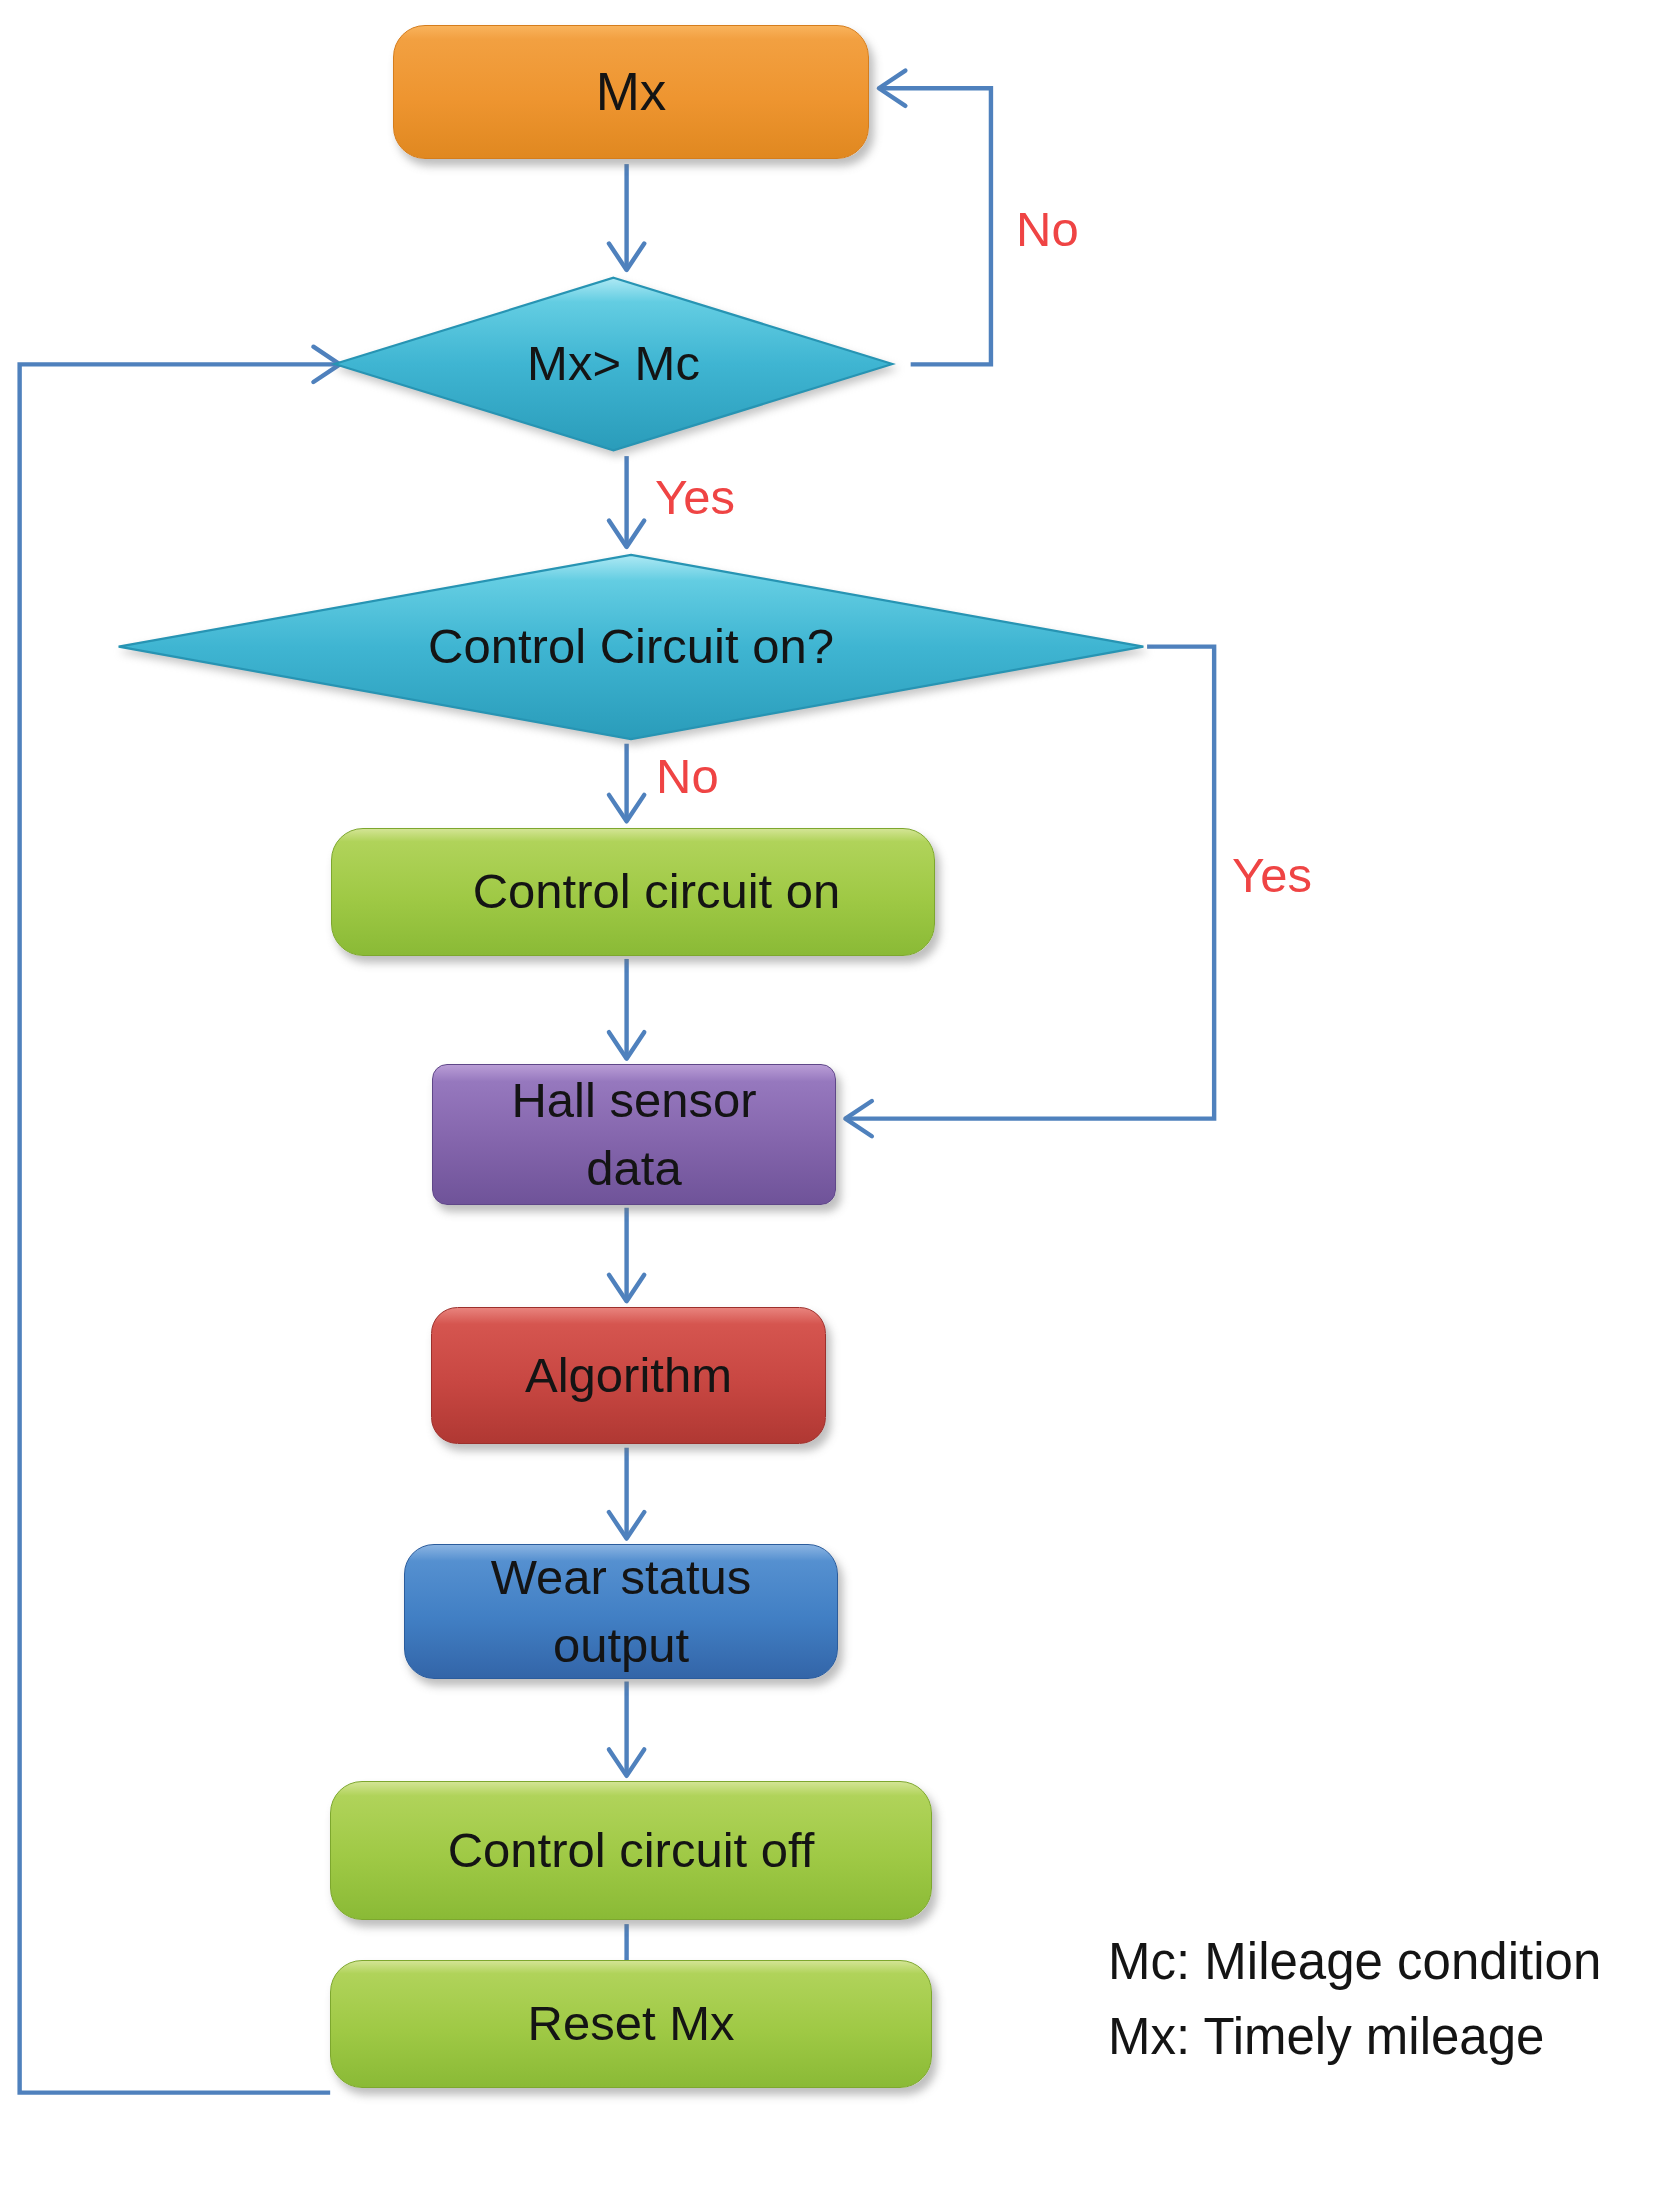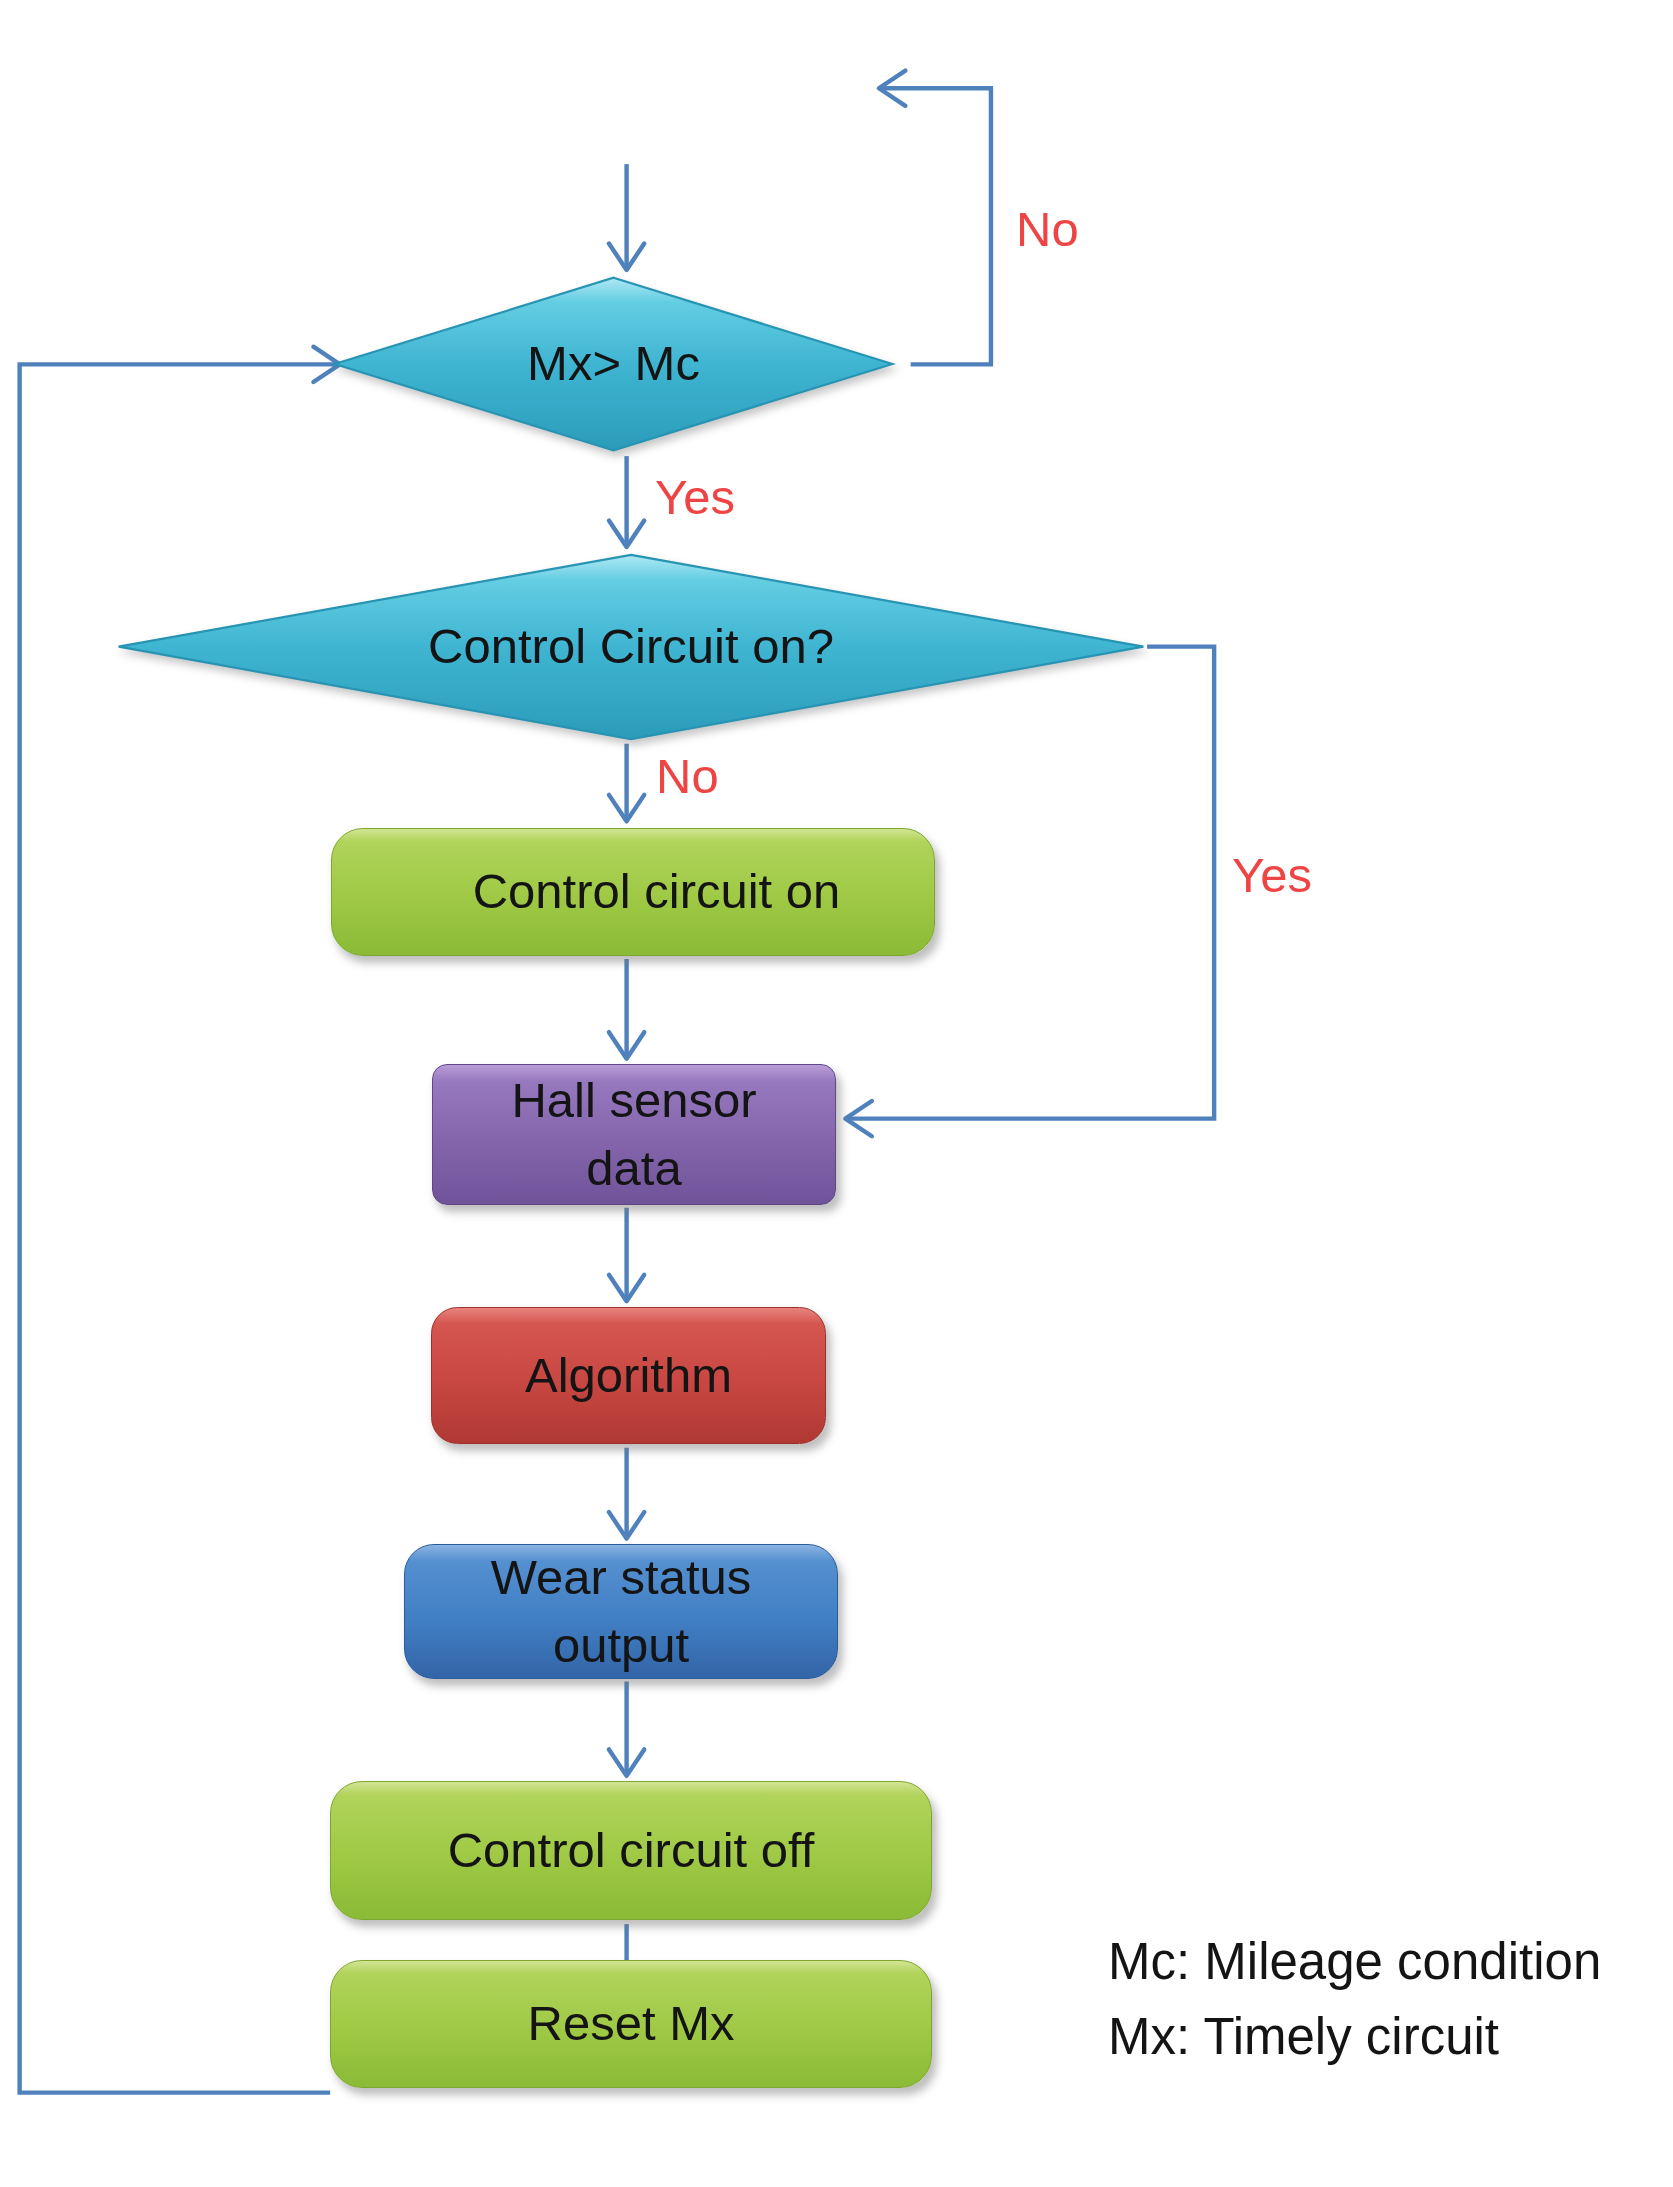--- a/index.html
+++ b/index.html
@@ -86,20 +86,23 @@
       <polyline points="710,1369 710,1475" marker-end="url(#ah)"></polyline>
       <polyline points="710,1641 710,1744" marker-end="url(#ah)"></polyline>
       <polyline points="710,1906 710,2013" marker-end="url(#ah)"></polyline>
       <polyline points="710,2181 710,2288" marker-end="url(#ah)"></polyline>
       <polyline points="1032,413 1123,413 1123,100 996,100" marker-end="url(#ah)"></polyline>
       <polyline points="1300,733 1376,733 1376,1268 958,1268" marker-end="url(#ah)"></polyline>
       <polyline points="374,2372 22,2372 22,413 385,413" marker-end="url(#ah)"></polyline>
     </g>
   </svg>
 
+  <div class="node rect orange" style="left:393px; top:25px; width:476px; height:134px;">
+    <span class="node-label mx-label">Mx</span>
+  </div>
 
   <div class="node diamond" style="left:331px; top:276px; width:565px; height:176px;">
     <svg width="565" height="176" viewBox="0 0 640 200">
       <defs>
         <linearGradient id="gcyan1" x1="0" y1="0" x2="0" y2="1">
           <stop offset="0" stop-color="#aee9f4"></stop>
           <stop offset="0.14" stop-color="#63cde2"></stop>
           <stop offset="0.5" stop-color="#3fb5d2"></stop>
           <stop offset="1" stop-color="#2a9cba"></stop>
         </linearGradient>
@@ -150,17 +153,17 @@
     <span class="node-label">Reset Mx</span>
   </div>
 
   <div class="edge-label" style="left:1016px; top:201px;">No</div>
   <div class="edge-label" style="left:655px; top:469px;">Yes</div>
   <div class="edge-label" style="left:656px; top:748px;">No</div>
   <div class="edge-label" style="left:1232px; top:847px;">Yes</div>
 
   <div class="legend">
     <div>Mc: Mileage condition</div>
-    <div>Mx: Timely circuit</div>
+    <div>Mx: Timely mileage</div>
   </div>
 
 </div>
 
 
 </body></html>

